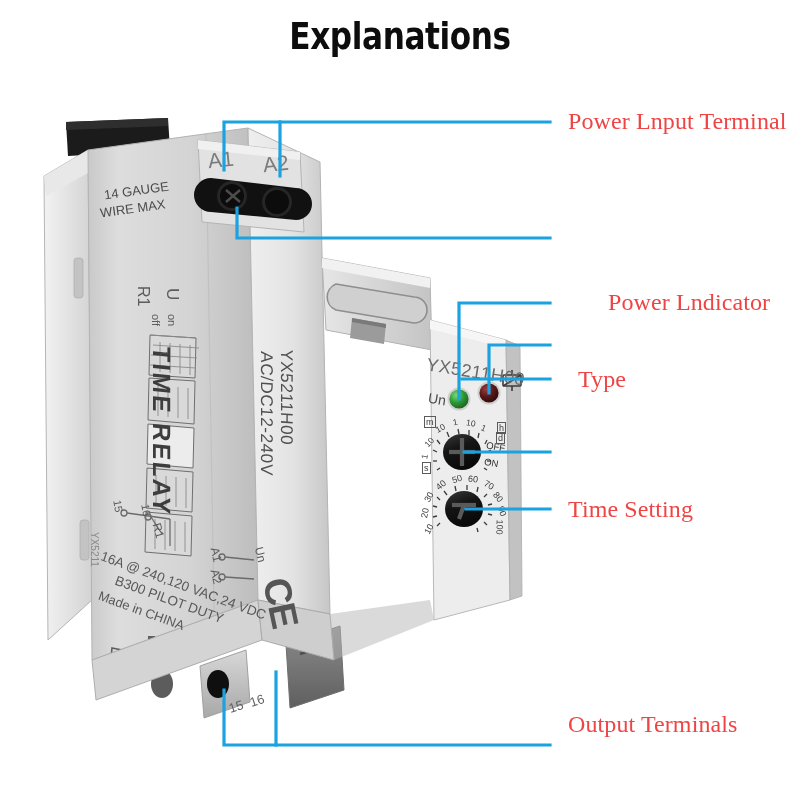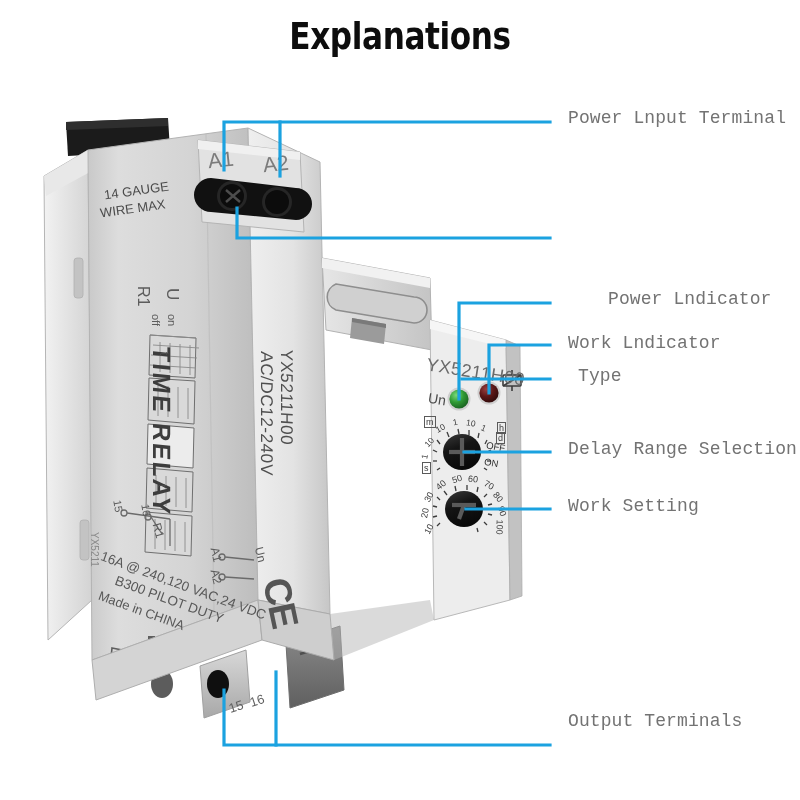--- a/index.html
+++ b/index.html
@@ -21,23 +21,23 @@
     font-size:38px;
     letter-spacing:-0.5px;
     color:#0d0d0d;
     transform:scaleX(0.82);
     transform-origin:center top;
   }
 
   
   .callout{
     position:absolute;
-    font-family:Liberation Mono, monospace;
-    font-size:18px;
-    color:#737373;
+    font-family:Liberation Serif, serif;
+    font-size:24px;
+    color:#ef4444;
     white-space:nowrap;
     letter-spacing:0.1px;
   }
 
   
   #leaders{position:absolute;left:0;top:0;width:800px;height:800px;pointer-events:none;}
 
   
   #device{position:absolute;left:0;top:0;width:800px;height:800px;}
 
@@ -365,19 +365,17 @@
 
       <path d="M466,509 L550,509"></path>
 
       <path d="M224,690 L224,745 L550,745"></path>
       <path d="M276,672 L276,745"></path>
     </g>
   </svg>
 
   <div class="callout" style="left:568px;top:108px;">Power Lnput Terminal</div>
   <div class="callout" style="left:568px;top:289px;margin-left:40px;">Power Lndicator</div>
-  <div class="callout" style="left:568px;top:333px;">Work Lndicator</div>
   <div class="callout" style="left:578px;top:366px;text-align:center;">Type</div>
-  <div class="callout" style="left:568px;top:439px;">Delay Range Selection</div>
-  <div class="callout" style="left:568px;top:496px;">Work Setting</div>
+  <div class="callout" style="left:568px;top:496px;">Time Setting</div>
   <div class="callout" style="left:568px;top:711px;">Output Terminals</div>
 
 </div>
 
 </body></html>

